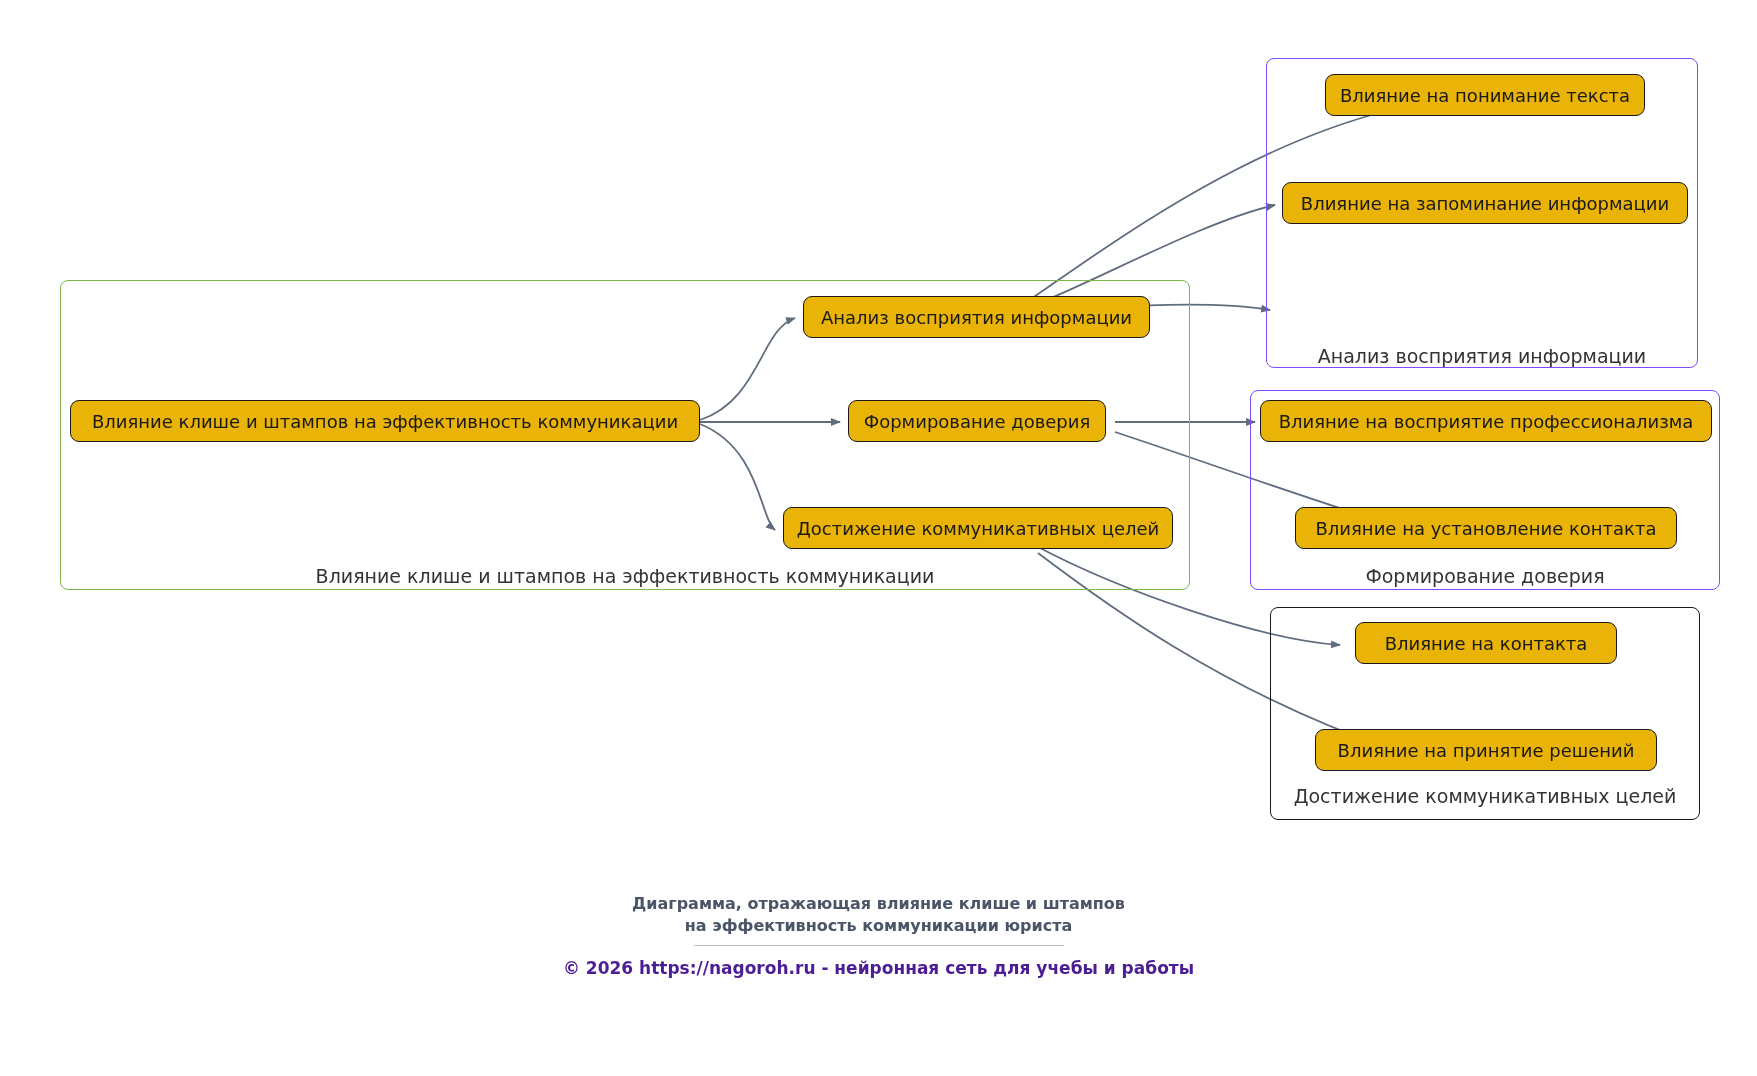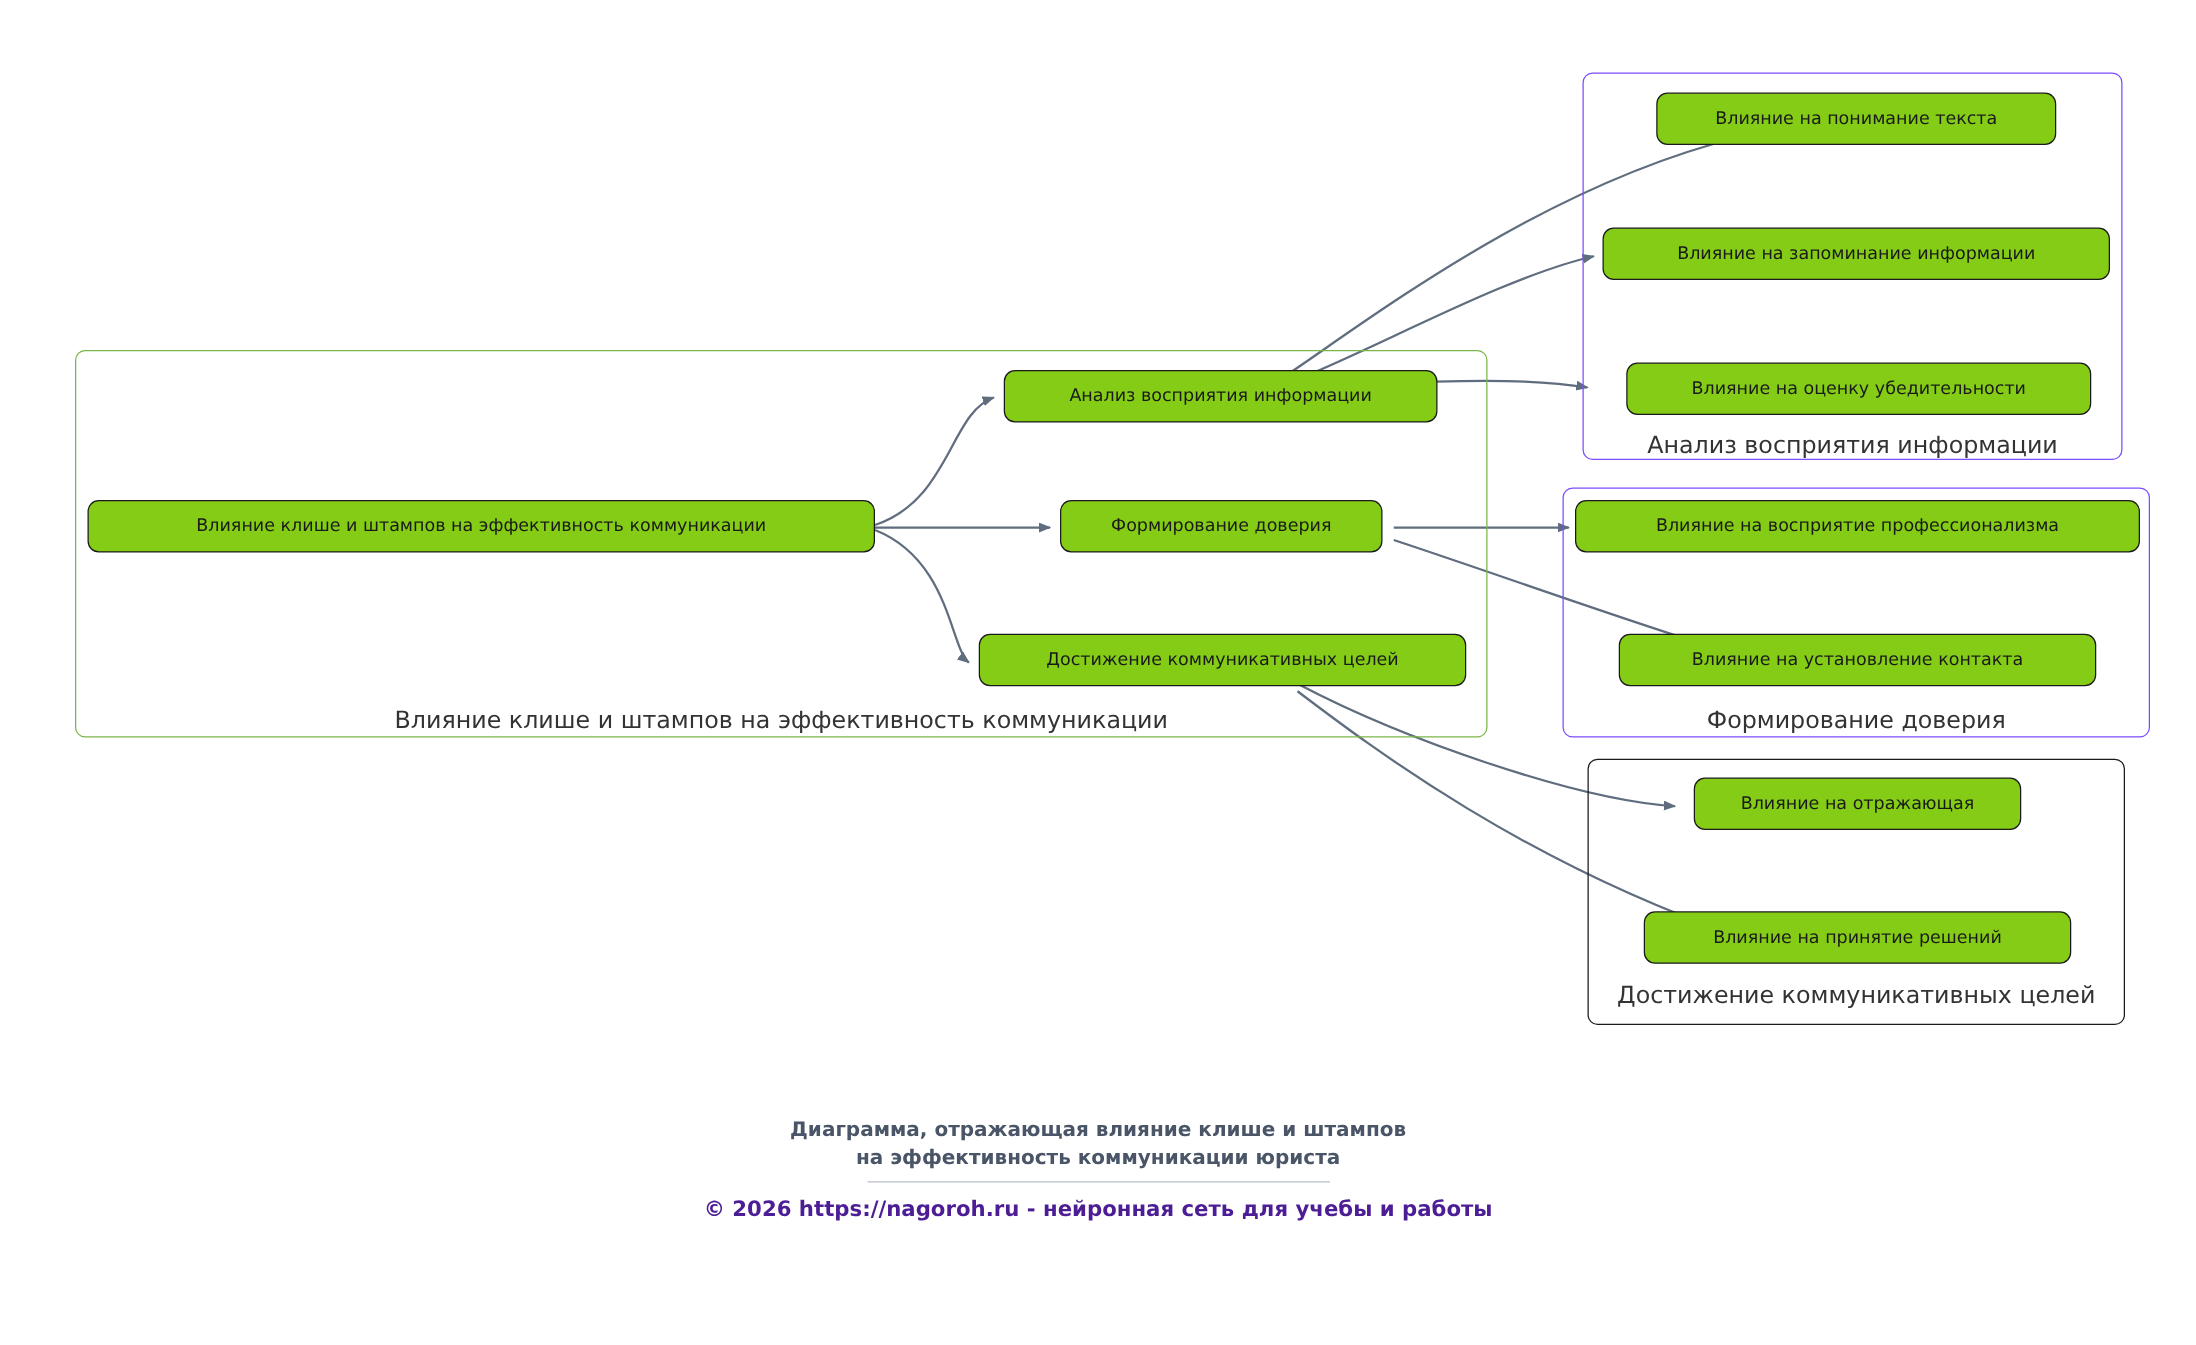--- a/index.html
+++ b/index.html
@@ -40,23 +40,23 @@
     font-size: 19px;
     color: #333333;
     white-space: nowrap;
     text-align: center;
   }
   .node {
     position: absolute;
     box-sizing: border-box;
     border: 1.6px solid #1a1a1a;
     border-radius: 9px;
-    background: #84cc16;
+    background: #eab308;
     color: #1a1a1a;
-    font-size: 14px;
+    font-size: 18px;
     display: flex;
     align-items: center;
     justify-content: center;
     white-space: nowrap;
     padding: 0 14px;
   }
   .footer {
     position: absolute;
     left: 0;
     width: 1757px;
@@ -134,27 +134,26 @@
   <div class="node" style="left:803px; top:296px; width:347px; height:42px;">Анализ восприятия информации</div>
 
   <div class="node" style="left:848px; top:400px; width:258px; height:42px;">Формирование доверия</div>
 
   <div class="node" style="left:783px; top:507px; width:390px; height:42px;">Достижение коммуникативных целей</div>
 
   <div class="node" style="left:1325px; top:74px; width:320px; height:42px;">Влияние на понимание текста</div>
 
   <div class="node" style="left:1282px; top:182px; width:406px; height:42px;text-align:right;">Влияние на запоминание информации</div>
 
-  <div class="node" style="left:1301px; top:290px; width:372px; height:42px;">Влияние на оценку убедительности</div>
 
   <div class="node" style="left:1260px; top:400px; width:452px; height:42px;">Влияние на восприятие профессионализма</div>
 
   <div class="node" style="left:1295px; top:507px; width:382px; height:42px;">Влияние на установление контакта</div>
 
-  <div class="node" style="left:1355px; top:622px; width:262px; height:42px;">Влияние на отражающая</div>
+  <div class="node" style="left:1355px; top:622px; width:262px; height:42px;">Влияние на контакта</div>
 
   <div class="node" style="left:1315px; top:729px; width:342px; height:42px;">Влияние на принятие решений</div>
 
   <div class="footer" style="top:893px;">
     <div class="footer-title">Диаграмма, отражающая влияние клише и штампов
 на эффективность коммуникации юриста</div>
     <div class="footer-rule"></div>
     <div class="footer-copy">© 2026 https://nagoroh.ru - нейронная сеть для учебы и работы</div>
   </div>
 

